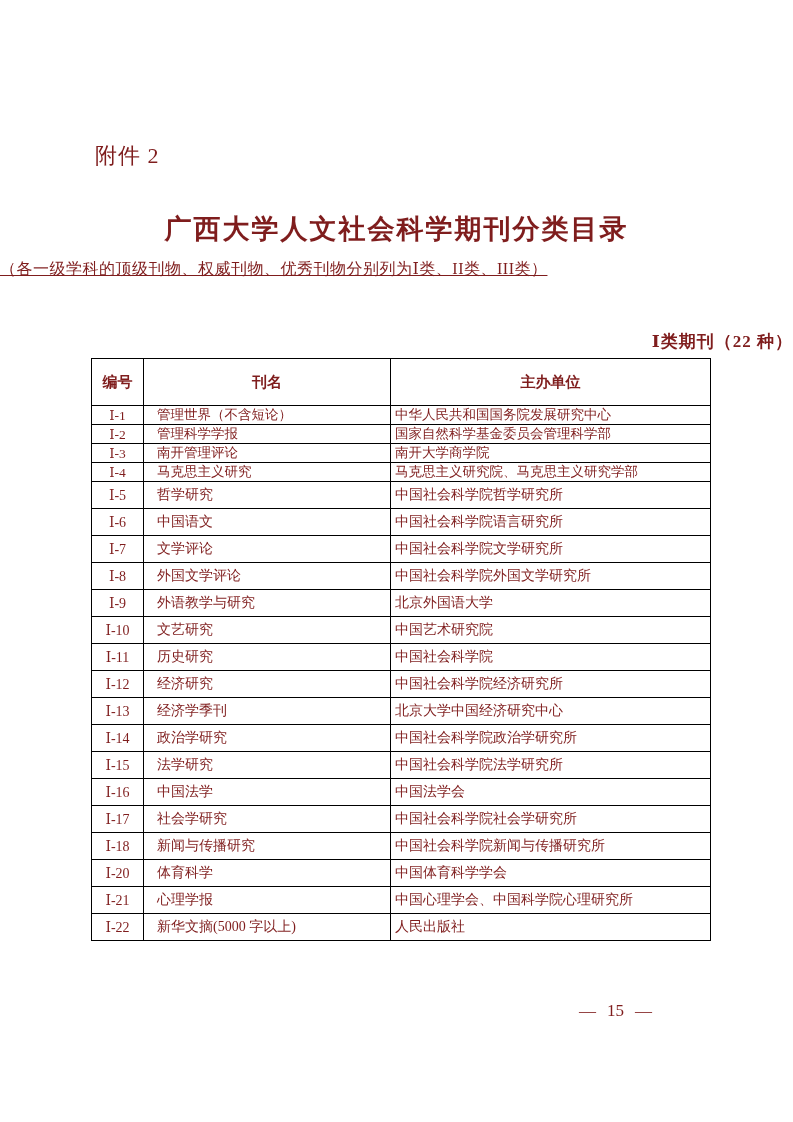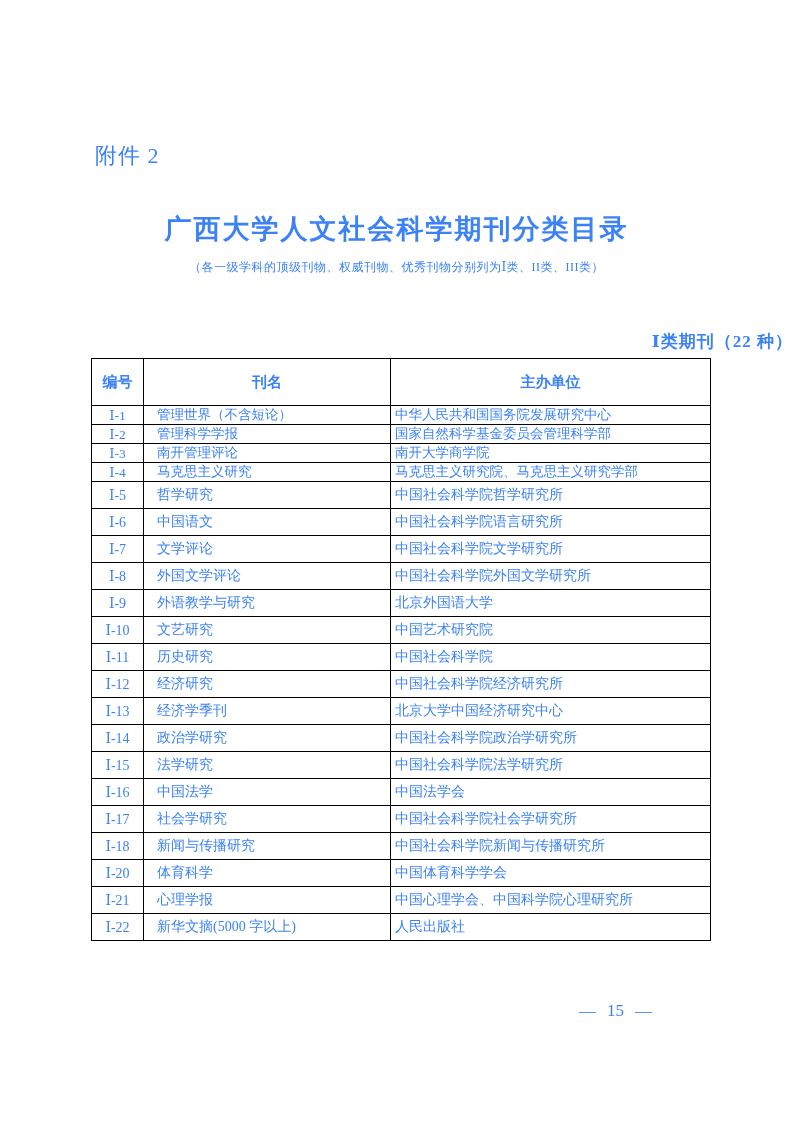--- a/index.html
+++ b/index.html
@@ -3,21 +3,21 @@
 <meta charset="utf-8">
 <style>
   * { margin: 0; padding: 0; box-sizing: border-box; }
   html, body { background: #e8e8e8; }
   .page {
     position: relative;
     width: 793px;
     height: 1122px;
     margin: 0 auto;
     background: #ffffff;
-    color: #3b82f6;
+    color: #7f1d1d;
     font-family: "Liberation Serif", "DejaVu Serif", serif;
     overflow: hidden;
   }
   .attachment-label {
     position: absolute;
     left: 95px;
     top: 141px;
     font-size: 22px;
     letter-spacing: 1px;
   }
@@ -29,23 +29,23 @@
     text-align: center;
     font-size: 27px;
     font-weight: bold;
     letter-spacing: 2px;
   }
   .doc-subtitle {
     position: absolute;
     left: 0;
     top: 259px;
     width: 100%;
-    text-align: center;
-    font-size: 12px;
+    font-size: 16px;
     letter-spacing: 0.5px;
+    text-decoration: underline;
   }
   .section-heading {
     position: absolute;
     left: 0;
     top: 330px;
     width: 100%;
     text-align: right;
     font-size: 17px;
     font-weight: bold;
     letter-spacing: 1px;

